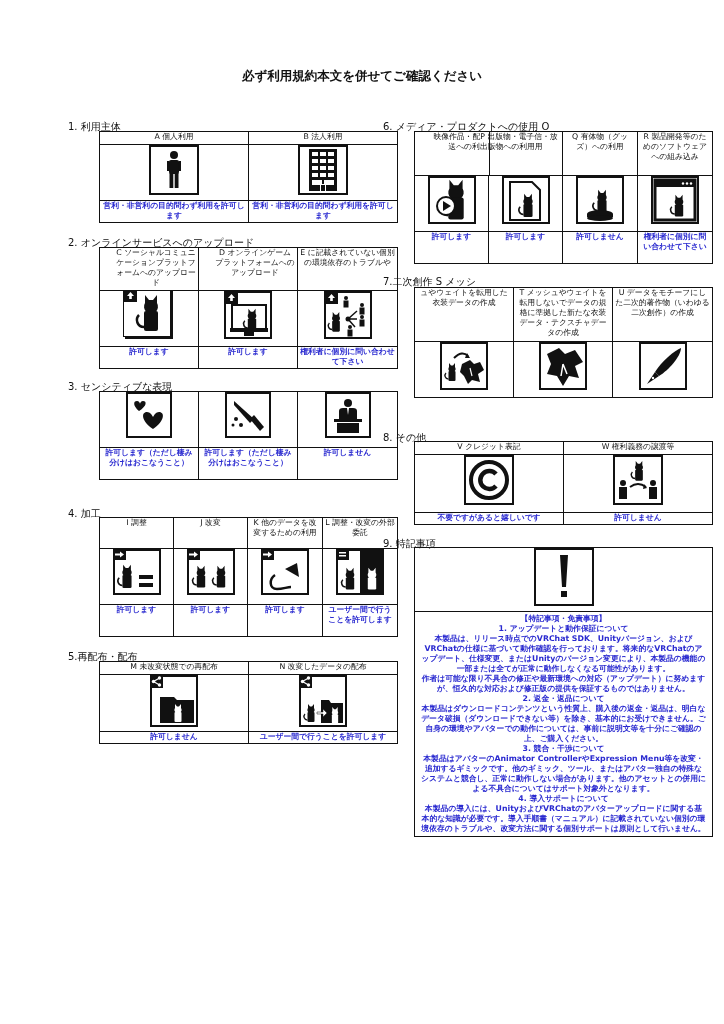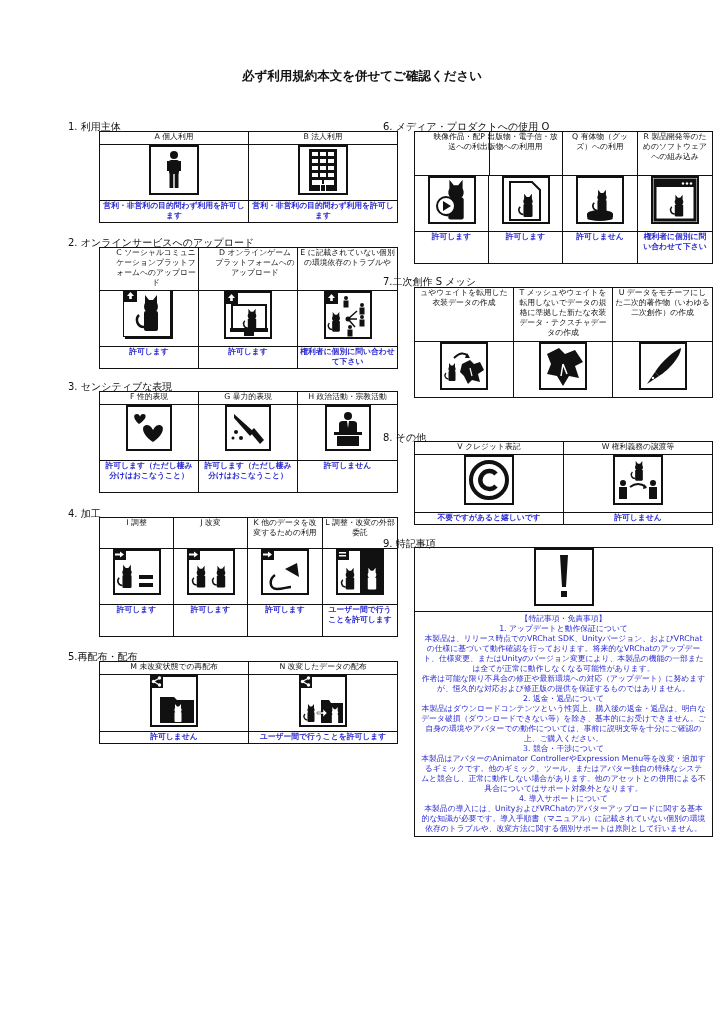--- a/index.html
+++ b/index.html
@@ -11,21 +11,21 @@
   .sec-label { position:absolute; font-size:10px; color:#111; white-space:nowrap; }
   table.grid { position:absolute; border-collapse:collapse; table-layout:fixed;margin-left:36px; }
   table.grid td { border:1.4px solid #111; padding:0 2px; vertical-align:top; text-align:center;
                   font-size:7.8px; line-height:10px; overflow:hidden; }
   td.head { color:#111; }
   td.head.left { text-align:center;padding-left:16px; }
   td.ans { color:#2a2ad0; font-weight:bold; font-size:7.8px; }
   td.icon-cell { vertical-align:middle; padding:0; }
   .icon-box { margin:0 auto; border:2px solid #111; background:#fff; display:flex; align-items:center; justify-content:center; box-sizing:border-box; }
   .icon-box svg { display:block; }
-  .notes { text-align:center; color:#2a2ad0; font-size:7.6px; line-height:10.6px; padding:2px 6px !important; font-weight:normal; }
+  .notes { text-align:center; color:#2a2ad0; font-size:7.6px; line-height:10.6px; padding:2px 6px !important; font-weight:bold; }
   .notes .h { display:block; }
   .notes p { margin:0; }
 </style>
 </head>
 <body>
 
 <svg width="0" height="0" style="position:absolute">
   <defs>
     <g id="cat">
       <path d="M-6,-14 L-6,-22 L-2,-17 L2,-17 L6,-22 L6,-14 A7,7 0 1,1 -6,-14 Z" fill="#111"></path>
@@ -177,25 +177,20 @@
   </table>
 
 <div class="sec-label" style="left:68px;top:380px;">3. センシティブな表現</div>
 <table class="grid" style="left:63px;top:391px;width:298px;">
   <colgroup>
       <col style="width:99px">
       <col style="width:99px">
       <col style="width:100px">
     </colgroup>
   <tbody>
-      <tr style="height:13px">
-    <td class="head">F 性的表現</td>
-    <td class="head">G 暴力的表現</td>
-    <td class="head">H 政治活動・宗教活動</td>
-  </tr>
   <tr style="height:56px">
     <td class="icon-cell">
           <div class="icon-box" style="width:46px;height:46px">
       <svg width="40" height="40" viewBox="0 0 40 40">
               <path d="M10,16 C4,11 4,6 8,6 C10,6 11,8 11,9 C11,8 12,6 14,6 C18,6 18,11 10,16 Z" fill="#111"></path>
               <path d="M24,34 C12,26 12,17 18,17 C21,17 23,20 24,22 C25,20 27,17 30,17 C36,17 36,26 24,34 Z" fill="#111"></path>
             </svg>
     </div>
         </td>
     <td class="icon-cell">

